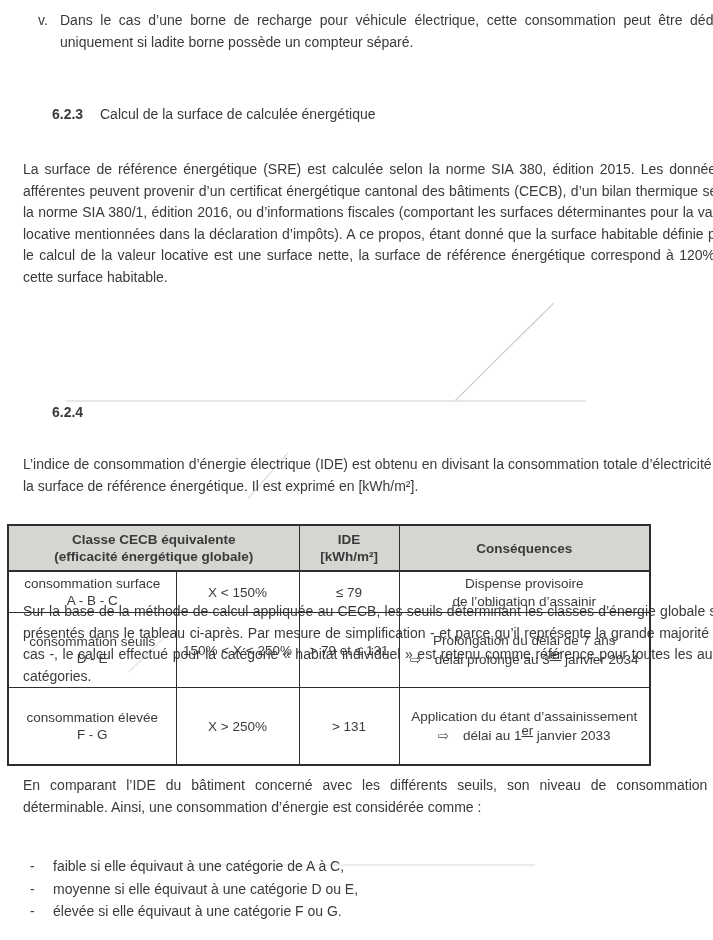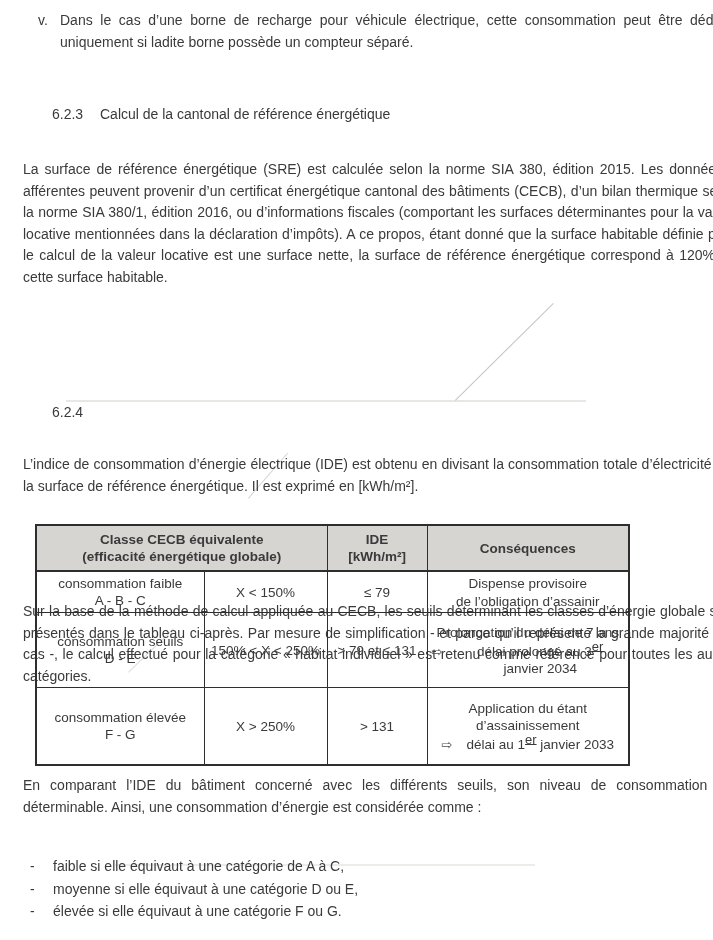--- a/index.html
+++ b/index.html
@@ -7,29 +7,29 @@
     position:relative;width:713px;height:940px;background:#ffffff;overflow:hidden;
     font-family:"Liberation Sans","DejaVu Sans",sans-serif;
     color:#3a3a3a;font-size:14px;
   }
   .block{position:absolute;left:23px;right:24px;}
   .para{line-height:21.5px;text-align:justify;}
   .vitem{display:flex;}
   .vmark{margin-left:15px;width:22px;flex:0 0 22px;line-height:21.5px;}
   .vtext{flex:1;line-height:21.5px;text-align:justify;}
   .heading{display:flex;line-height:20px;}
-  .hnum{margin-left:29px;width:48px;flex:0 0 48px;}
+  .hnum{margin-left:29px;width:48px;flex:0 0 48px;font-weight:bold;}
   .litem{display:flex;line-height:22.5px;}
   .ldash{margin-left:7px;width:8px;flex:0 0 8px;}
   .ltext{margin-left:15px;flex:1;}
 
   table.ctable{
-    position:absolute;left:7px;top:524px;width:595px;
+    position:absolute;left:7px;top:524px;width:644px;
     border-collapse:collapse;table-layout:fixed;
-    font-size:13.5px;color:#3a3a3a;margin-left:28px;
+    font-size:13.5px;color:#3a3a3a;
   }
   .ctable th,.ctable td{
     border:1.5px solid #2e2e2e;text-align:center;vertical-align:middle;
     padding:2px 4px;line-height:17px;
   }
   .ctable tr.hdr th{
     background:#d7d5d2;font-weight:bold;border-bottom:2px solid #2e2e2e;
     height:40px;
   }
   .ctable{border:2px solid #2e2e2e;}
@@ -58,21 +58,21 @@
   <div class="smudge smudge1"></div>
   <div class="smudge smudge2"></div>
 
   <div class="block vitem z" style="top:10px">
     <span class="vmark">v.</span>
     <span class="vtext">Dans le cas d’une borne de recharge pour véhicule électrique, cette consommation peut être déduite uniquement si ladite borne possède un compteur séparé.</span>
   </div>
 
   <div class="block heading z" style="top:61px">
     <span class="hnum">6.2.3</span>
-    <span class="htitle">Calcul de la cantonal de référence énergétique</span>
+    <span class="htitle">Calcul de la surface de calculée énergétique</span>
   </div>
 
   <div class="block para z" style="top:96px">La surface de référence énergétique (SRE) est calculée selon la norme SIA 380, édition 2015. Les données y afférentes peuvent provenir d’un certificat énergétique cantonal des bâtiments (CECB), d’un bilan thermique selon la norme SIA 380/1, édition 2016, ou d’informations fiscales (comportant les surfaces déterminantes pour la valeur locative mentionnées dans la déclaration d’impôts). A ce propos, étant donné que la surface habitable définie pour le calcul de la valeur locative est une surface nette, la surface de référence énergétique correspond à 120% de cette surface habitable.</div>
 
   <div class="block heading z" style="top:210px">
     <span class="hnum">6.2.4</span>
   </div>
 
   <div class="block para z" style="top:242px">L’indice de consommation d’énergie électrique (IDE) est obtenu en divisant la consommation totale d’électricité par la surface de référence énergétique. Il est exprimé en [kWh/m²].</div>
 
@@ -114,21 +114,21 @@
         <div>(efficacité énergétique globale)</div>
       </th>
       <th>
         <div>IDE</div>
         <div>[kWh/m²]</div>
       </th>
       <th>Conséquences</th>
     </tr>
     <tr class="r1">
       <td>
-        <div>consommation faible</div>
+        <div>consommation surface</div>
         <div>A - B - C</div>
       </td>
       <td>X &lt; 150%</td>
       <td>≤ 79</td>
       <td>
         <div>Dispense provisoire</div>
         <div class="cons-line2">de l’obligation d’assainir</div>
       </td>
     </tr>
     <tr class="r2">

